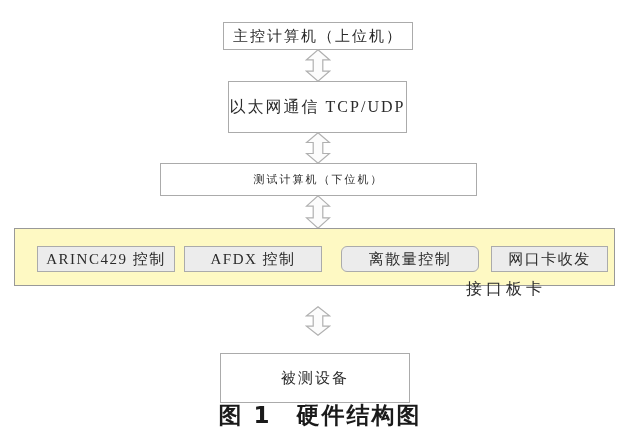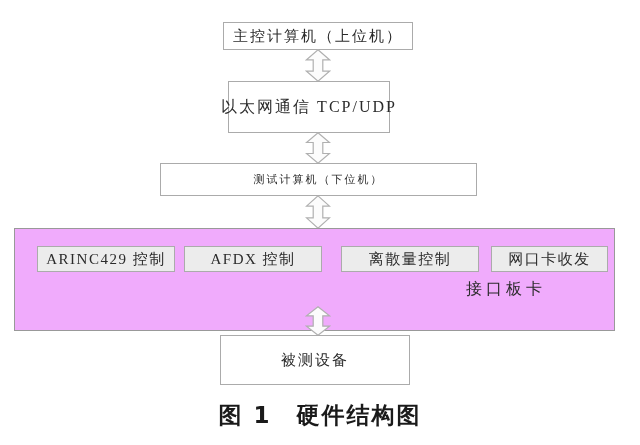--- a/index.html
+++ b/index.html
@@ -32,48 +32,48 @@
     align-items:center;
     justify-content:center;
     color:var(--text);
     font-size:16px;
     letter-spacing:2px;
     white-space:nowrap;
     box-sizing:border-box;
     text-align:center;
   }
   .box-top{left:223px;top:22px;width:190px;height:28px;font-size:15px;}
-  .box-ethernet{left:228px;top:81px;width:162px;height:52px;}
+  .box-ethernet{left:228px;top:81px;width:179px;height:52px;}
   .box-test{left:160px;top:163px;width:317px;height:33px;font-size:11px;}
-  .box-dut{left:220px;top:335px;width:190px;height:50px;font-size:15px;}
+  .box-dut{left:220px;top:353px;width:190px;height:50px;font-size:15px;}
   .big-box{
     position:absolute;
-    left:14px;top:228px;width:601px;height:103px;
+    left:14px;top:228px;width:601px;height:58px;
     border:1px solid var(--big-border);
-    background:#f0abfc;
+    background:#fef9c3;
     box-sizing:border-box;
   }
   .card{
     position:absolute;
     top:17px;
     height:26px;
     background:var(--card-fill);
     border:1px solid var(--border);
     display:flex;
     align-items:center;
     justify-content:center;
     color:var(--text);
     font-size:15px;
     letter-spacing:1.5px;
     white-space:nowrap;
     box-sizing:border-box;
   }
   .card-arinc429{left:22px;width:138px;}
   .card-afdx{left:169px;width:138px;}
-  .card-discrete{left:326px;width:138px;}
+  .card-discrete{left:326px;width:138px;border-radius:6px;}
   .card-network{left:476px;width:117px;text-align:center;}
   .group-label{
     position:absolute;
     right:68px;
     top:50px;
     color:var(--text);
     font-size:16px;
     letter-spacing:4px;
     white-space:nowrap;
   }

